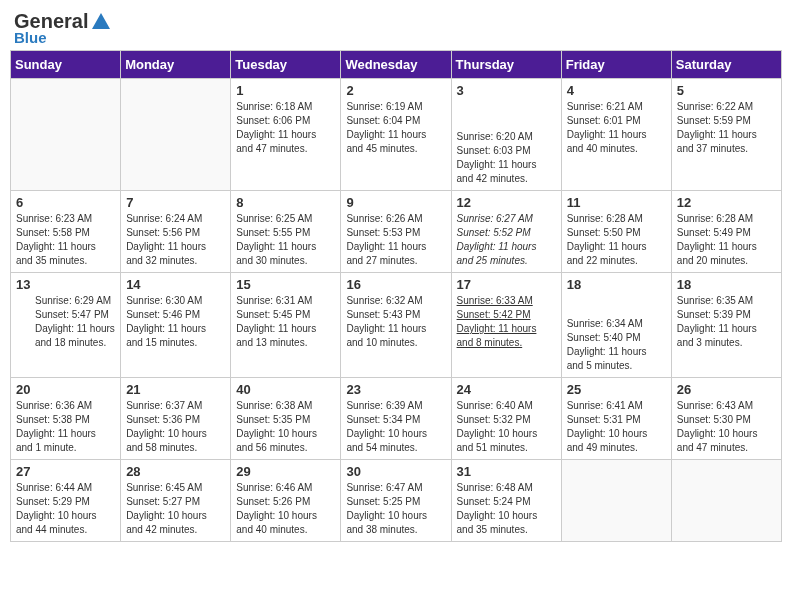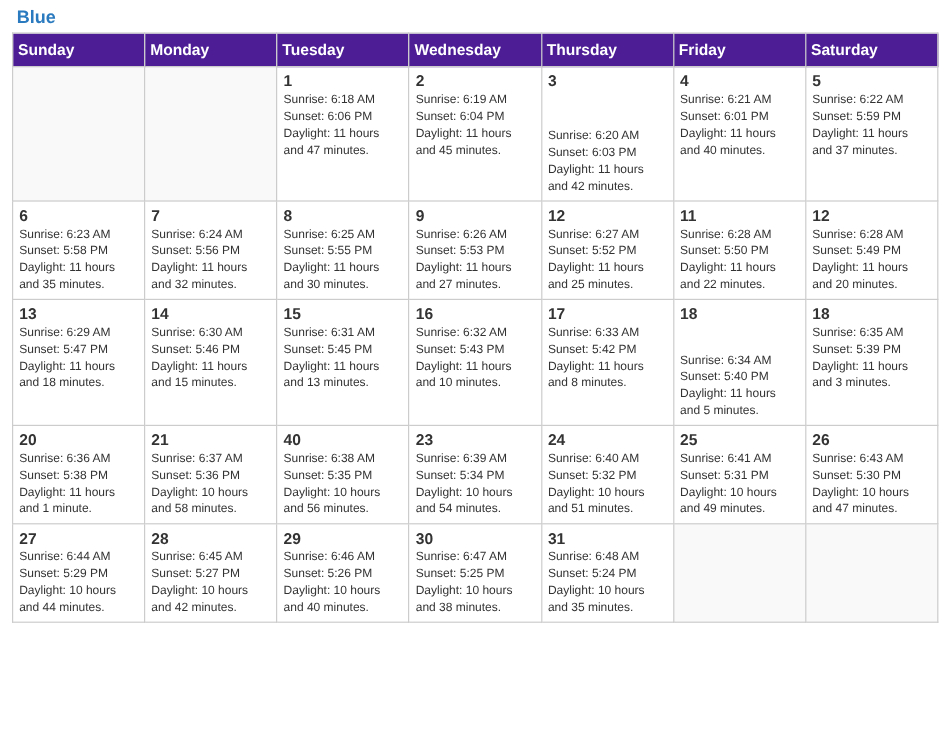--- a/index.html
+++ b/index.html
@@ -71,20 +71,26 @@
     }
     .empty-cell {
       background: #f9f9f9;
     }
   </style>
 </head>
 <body>
 
 <div class="header">
   <div class="logo">
+    <div style="display:flex;align-items:center;gap:2px;">
+      <span style="font-size:20px;font-weight:bold;color:#333;">General</span>
+      <svg width="22" height="22" viewBox="0 0 22 22">
+        <polygon points="11,2 20,18 2,18" fill="#2a7abf"></polygon>
+      </svg>
+    </div>
     <span style="font-size:15px;font-weight:bold;color:#2a7abf;margin-top:-4px;">Blue</span>
   </div>
   <div class="title-area">
     <div class="month-title"></div>
     <div class="subtitle"></div>
   </div>
 </div>
 
 <table class="calendar">
   <thead>
@@ -153,41 +159,41 @@
 Daylight: 11 hours and 30 minutes.</div>
         </td>
         <td>
           <span class="day-number">9</span>
           <div class="day-info" style="white-space: pre-line;">Sunrise: 6:26 AM
 Sunset: 5:53 PM
 Daylight: 11 hours and 27 minutes.</div>
         </td>
         <td>
           <span class="day-number">12</span>
-          <div class="day-info" style="white-space: pre-line;">Sunrise: 6:27 AM
+          <div class="day-info" style="white-space: pre-line; font-style: italic;">Sunrise: 6:27 AM
 Sunset: 5:52 PM
 Daylight: 11 hours and 25 minutes.</div>
         </td>
         <td>
           <span class="day-number">11</span>
           <div class="day-info" style="white-space: pre-line;">Sunrise: 6:28 AM
 Sunset: 5:50 PM
 Daylight: 11 hours and 22 minutes.</div>
         </td>
         <td>
           <span class="day-number">12</span>
           <div class="day-info" style="white-space: pre-line;">Sunrise: 6:28 AM
 Sunset: 5:49 PM
 Daylight: 11 hours and 20 minutes.</div>
         </td>
       </tr>
       <tr>
         <td>
           <span class="day-number">13</span>
-          <div class="day-info" style="white-space: pre-line;">Sunrise: 6:29 AM
+          <div class="day-info" style="white-space: pre-line; margin-left: 19px;">Sunrise: 6:29 AM
 Sunset: 5:47 PM
 Daylight: 11 hours and 18 minutes.</div>
         </td>
         <td>
           <span class="day-number">14</span>
           <div class="day-info" style="white-space: pre-line;">Sunrise: 6:30 AM
 Sunset: 5:46 PM
 Daylight: 11 hours and 15 minutes.</div>
         </td>
         <td>
@@ -197,21 +203,21 @@
 Daylight: 11 hours and 13 minutes.</div>
         </td>
         <td>
           <span class="day-number">16</span>
           <div class="day-info" style="white-space: pre-line;">Sunrise: 6:32 AM
 Sunset: 5:43 PM
 Daylight: 11 hours and 10 minutes.</div>
         </td>
         <td>
           <span class="day-number">17</span>
-          <div class="day-info" style="white-space: pre-line;">Sunrise: 6:33 AM
+          <div class="day-info" style="white-space: pre-line; text-decoration: underline;">Sunrise: 6:33 AM
 Sunset: 5:42 PM
 Daylight: 11 hours and 8 minutes.</div>
         </td>
         <td>
           <span class="day-number">18</span>
           <div class="day-info" style="white-space: pre-line; margin-top: 25px;">Sunrise: 6:34 AM
 Sunset: 5:40 PM
 Daylight: 11 hours and 5 minutes.</div>
         </td>
         <td>

